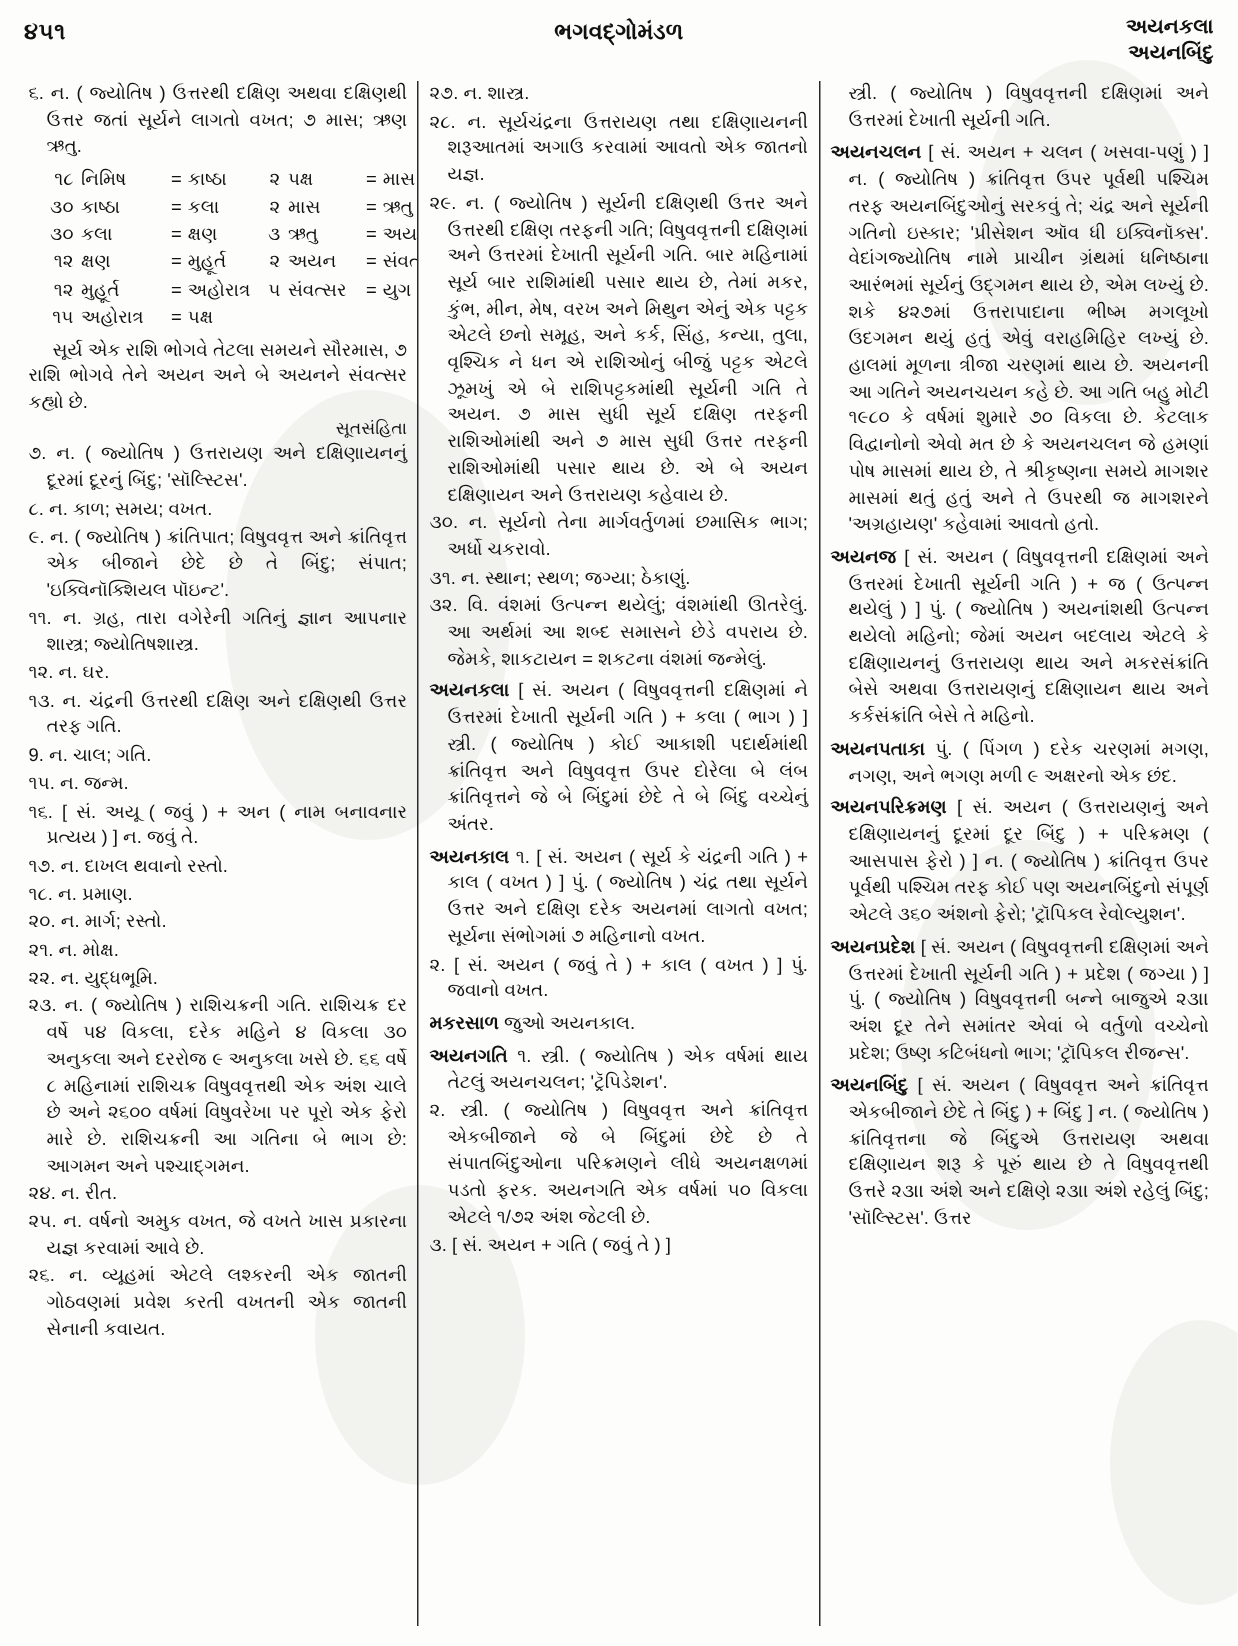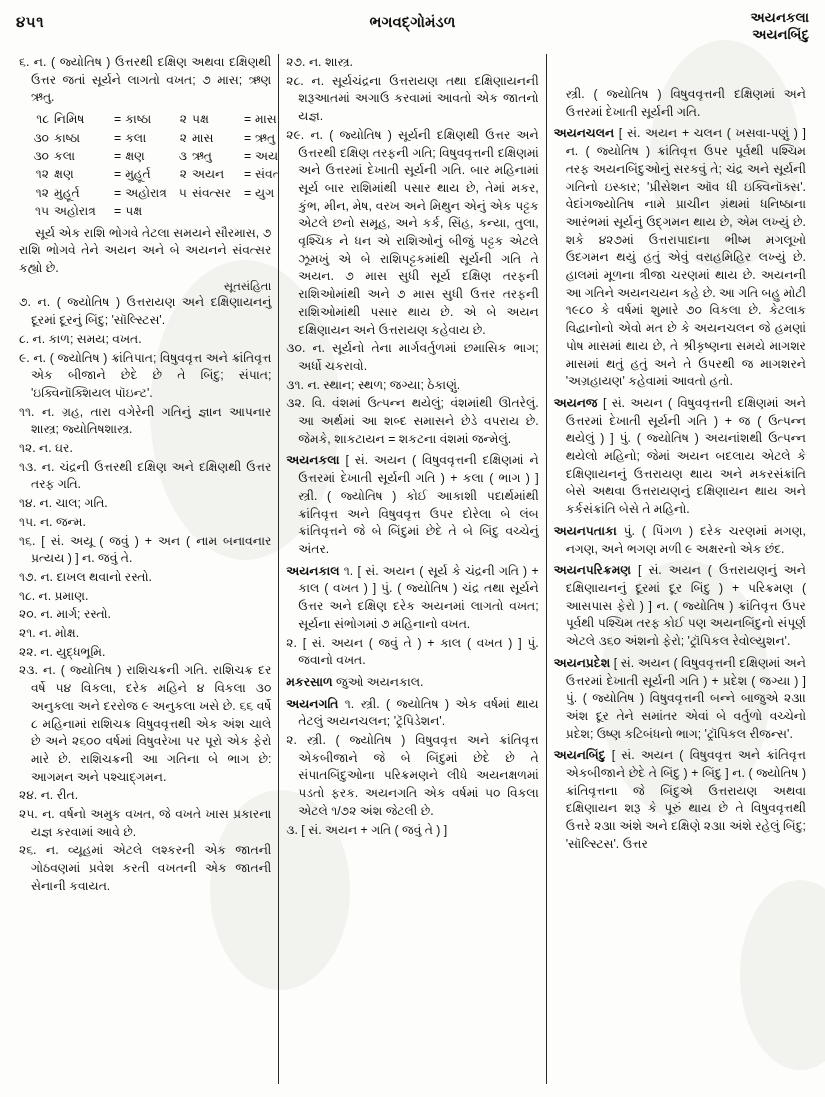--- a/index.html
+++ b/index.html
@@ -37,21 +37,21 @@
     text-align:justify;
     padding:0 7px;
     box-sizing:border-box;
     overflow:hidden;
   }
   .col + .col{border-left:1.4px solid #2a2a2a;}
 
   p{margin:0 0 1px 0;}
   .sense{padding-left:12px;text-indent:-12px;}
   .hw-entry{padding-left:12px;text-indent:-12px;margin-top:4px;}
-  .indent{padding-left:12px;text-indent:0;margin-top:32px;}
+  .indent{padding-left:12px;text-indent:0;}
   .para{text-indent:16px;}
   .hw{font-weight:bold;}
   .src{display:block;text-align:right;font-size:11.5px;margin-top:-1px;}
 
   
   .conv{display:flex;margin:3px 0 4px 0;font-size:12.3px;}
   .conv-col{flex:1 1 0;}
   .conv-row{display:flex;line-height:1.5;white-space:nowrap;}
   .cq{display:inline-block;width:30px;text-align:right;padding-right:5px;}
   .cu{display:inline-block;min-width:52px;}
@@ -161,21 +161,21 @@
 
       <p class="para">સૂર્ય એક રાશિ ભોગવે તેટલા સમયને સૌરમાસ, ૭ રાશિ ભોગવે તેને અયન અને બે અયનને સંવત્સર કહ્યો છે.</p>
       <span class="src">સૂતસંહિતા</span>
 
       <p class="sense">૭. ન. ( જ્યોતિષ ) ઉત્તરાયણ અને દક્ષિણાયનનું દૂરમાં દૂરનું બિંદુ; 'સૉલ્સ્ટિસ'.</p>
       <p class="sense">૮. ન. કાળ; સમય; વખત.</p>
       <p class="sense">૯. ન. ( જ્યોતિષ ) ક્રાંતિપાત; વિષુવવૃત્ત અને ક્રાંતિવૃત્ત એક બીજાને છેદે છે તે બિંદુ; સંપાત; 'ઇક્વિનૉક્શિયલ પૉઇન્ટ'.</p>
       <p class="sense">૧૧. ન. ગ્રહ, તારા વગેરેની ગતિનું જ્ઞાન આપનાર શાસ્ત્ર; જ્યોતિષશાસ્ત્ર.</p>
       <p class="sense">૧૨. ન. ઘર.</p>
       <p class="sense">૧૩. ન. ચંદ્રની ઉત્તરથી દક્ષિણ અને દક્ષિણથી ઉત્તર તરફ ગતિ.</p>
-      <p class="sense">૧૪. ન. ચાલ; ગતિ.</p>
+      <p class="sense">9. ન. ચાલ; ગતિ.</p>
       <p class="sense">૧૫. ન. જન્મ.</p>
       <p class="sense">૧૬. [ સં. અયૂ ( જવું ) + અન ( નામ બનાવનાર પ્રત્યય ) ] ન. જવું તે.</p>
       <p class="sense">૧૭. ન. દાખલ થવાનો રસ્તો.</p>
       <p class="sense">૧૮. ન. પ્રમાણ.</p>
       <p class="sense">૨૦. ન. માર્ગ; રસ્તો.</p>
       <p class="sense">૨૧. ન. મોક્ષ.</p>
       <p class="sense">૨૨. ન. યુદ્ધભૂમિ.</p>
       <p class="sense">૨૩. ન. ( જ્યોતિષ ) રાશિચક્રની ગતિ. રાશિચક્ર દર વર્ષે ૫૪ વિકલા, દરેક મહિને ૪ વિકલા ૩૦ અનુકલા અને દરરોજ ૯ અનુકલા ખસે છે. ૬૬ વર્ષે ૮ મહિનામાં રાશિચક્ર વિષુવવૃત્તથી એક અંશ ચાલે છે અને ૨૬૦૦ વર્ષમાં વિષુવરેખા પર પૂરો એક ફેરો મારે છે. રાશિચક્રની આ ગતિના બે ભાગ છે: આગમન અને પશ્ચાદ્ગમન.</p>
       <p class="sense">૨૪. ન. રીત.</p>
       <p class="sense">૨૫. ન. વર્ષનો અમુક વખત, જે વખતે ખાસ પ્રકારના યજ્ઞ કરવામાં આવે છે.</p>

